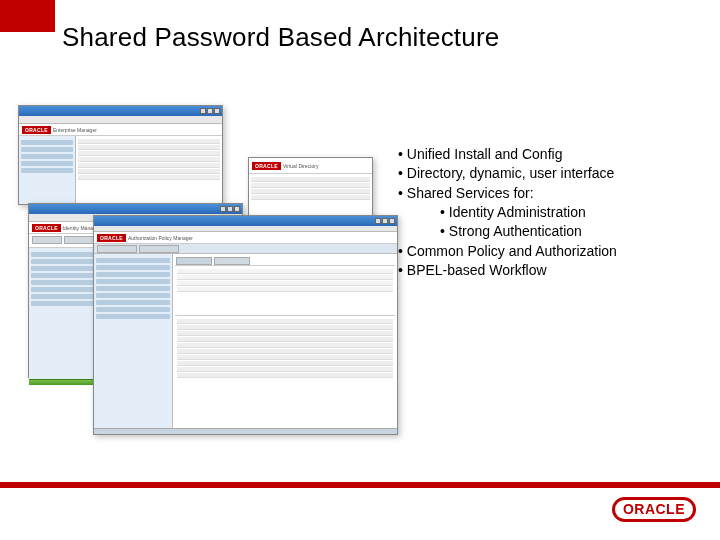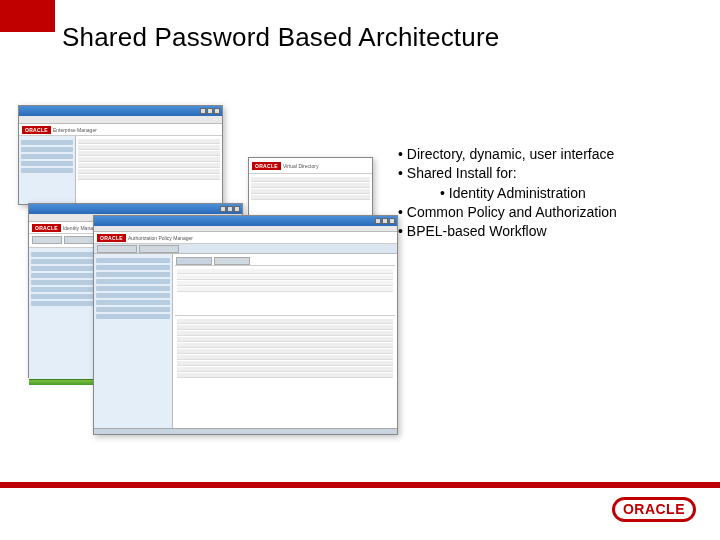--- a/index.html
+++ b/index.html
@@ -316,23 +316,25 @@
         </div>
       </div>
     </div>
     <div style="height:6px;background:#c8d4e0;border-top:1px solid #aaa;"></div>
   </div>
 
 </div>
 
 <div class="content-right">
   <ul>
+    <li>Unified Install and Config</li>
     <li>Directory, dynamic, user interface</li>
-    <li>Shared Install for:</li>
+    <li>Shared Services for:</li>
     <li class="sub">Identity Administration</li>
+    <li class="sub">Strong Authentication</li>
     <li>Common Policy and Authorization</li>
     <li>BPEL-based Workflow</li>
   </ul>
 </div>
 
 <div class="bottom-bar"></div>
 
 <div class="oracle-logo">
   <span class="oracle-pill">ORACLE</span>
 </div>

